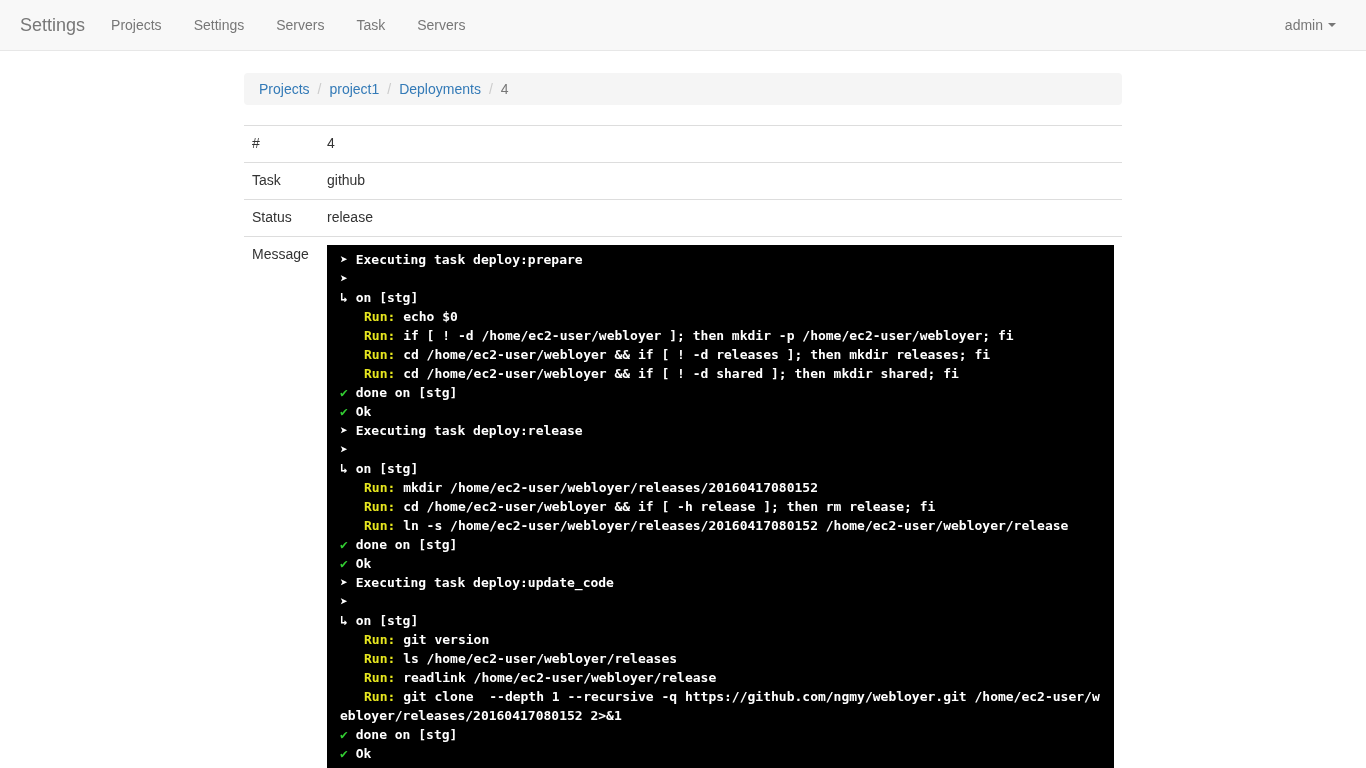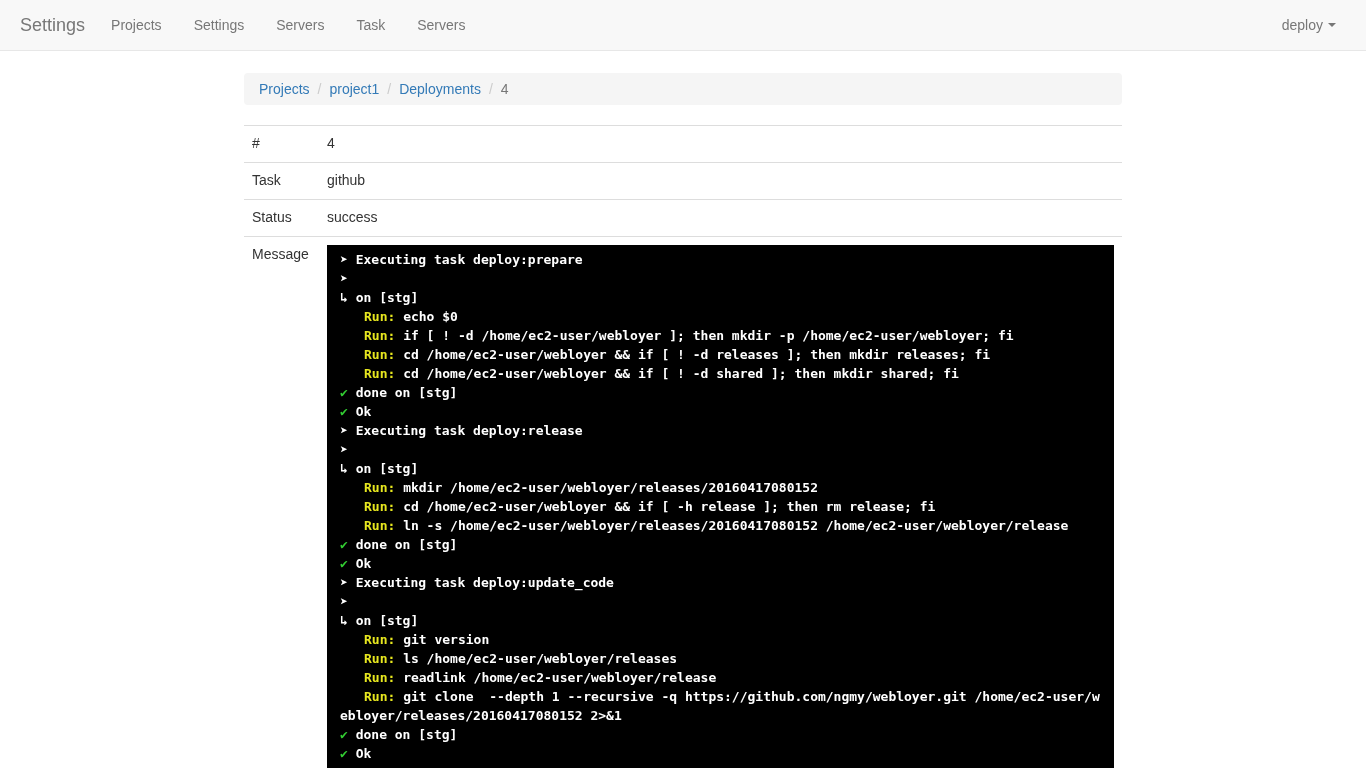--- a/index.html
+++ b/index.html
@@ -118,21 +118,21 @@
       </li>
       <li>
         <a>Task</a>
       </li>
       <li>
         <a>Servers</a>
       </li>
     </ul>
   <div class="nav-right">
     <a class="user-menu">
-      <span>deploy</span>
+      <span>admin</span>
       <span class="caret"></span>
     </a>
   </div>
 </nav>
 
 <div class="container">
   <ol class="breadcrumb" id="breadcrumb">
       <li>
         <a>Projects</a>
       </li>
@@ -152,21 +152,21 @@
         <tr>
           <th>#</th>
           <td>4</td>
         </tr>
         <tr>
           <th>Task</th>
           <td>github</td>
         </tr>
         <tr>
           <th>Status</th>
-          <td>success</td>
+          <td>release</td>
         </tr>
       </tbody>
     <tbody>
       <tr>
         <th>Message</th>
         <td>
           <pre class="console" id="console"><div class="line arrow"><span class="prefix">➤</span> Executing task deploy:prepare</div><div class="line arrow"><span class="prefix">➤</span></div><div class="line branch"><span class="prefix">↳</span> on [stg]</div><div class="line run"><span class="prefix">Run:</span> echo $0</div><div class="line run"><span class="prefix">Run:</span> if [ ! -d /home/ec2-user/webloyer ]; then mkdir -p /home/ec2-user/webloyer; fi</div><div class="line run"><span class="prefix">Run:</span> cd /home/ec2-user/webloyer &amp;&amp; if [ ! -d releases ]; then mkdir releases; fi</div><div class="line run"><span class="prefix">Run:</span> cd /home/ec2-user/webloyer &amp;&amp; if [ ! -d shared ]; then mkdir shared; fi</div><div class="line check"><span class="prefix">✔</span> done on [stg]</div><div class="line check"><span class="prefix">✔</span> Ok</div><div class="line arrow"><span class="prefix">➤</span> Executing task deploy:release</div><div class="line arrow"><span class="prefix">➤</span></div><div class="line branch"><span class="prefix">↳</span> on [stg]</div><div class="line run"><span class="prefix">Run:</span> mkdir /home/ec2-user/webloyer/releases/20160417080152</div><div class="line run"><span class="prefix">Run:</span> cd /home/ec2-user/webloyer &amp;&amp; if [ -h release ]; then rm release; fi</div><div class="line run"><span class="prefix">Run:</span> ln -s /home/ec2-user/webloyer/releases/20160417080152 /home/ec2-user/webloyer/release</div><div class="line check"><span class="prefix">✔</span> done on [stg]</div><div class="line check"><span class="prefix">✔</span> Ok</div><div class="line arrow"><span class="prefix">➤</span> Executing task deploy:update_code</div><div class="line arrow"><span class="prefix">➤</span></div><div class="line branch"><span class="prefix">↳</span> on [stg]</div><div class="line run"><span class="prefix">Run:</span> git version</div><div class="line run"><span class="prefix">Run:</span> ls /home/ec2-user/webloyer/releases</div><div class="line run"><span class="prefix">Run:</span> readlink /home/ec2-user/webloyer/release</div><div class="line run"><span class="prefix">Run:</span> git clone  --depth 1 --recursive -q https://github.com/ngmy/webloyer.git /home/ec2-user/webloyer/releases/20160417080152 2&gt;&amp;1</div><div class="line check"><span class="prefix">✔</span> done on [stg]</div><div class="line check"><span class="prefix">✔</span> Ok</div></pre>
         </td>
       </tr>
     </tbody>

